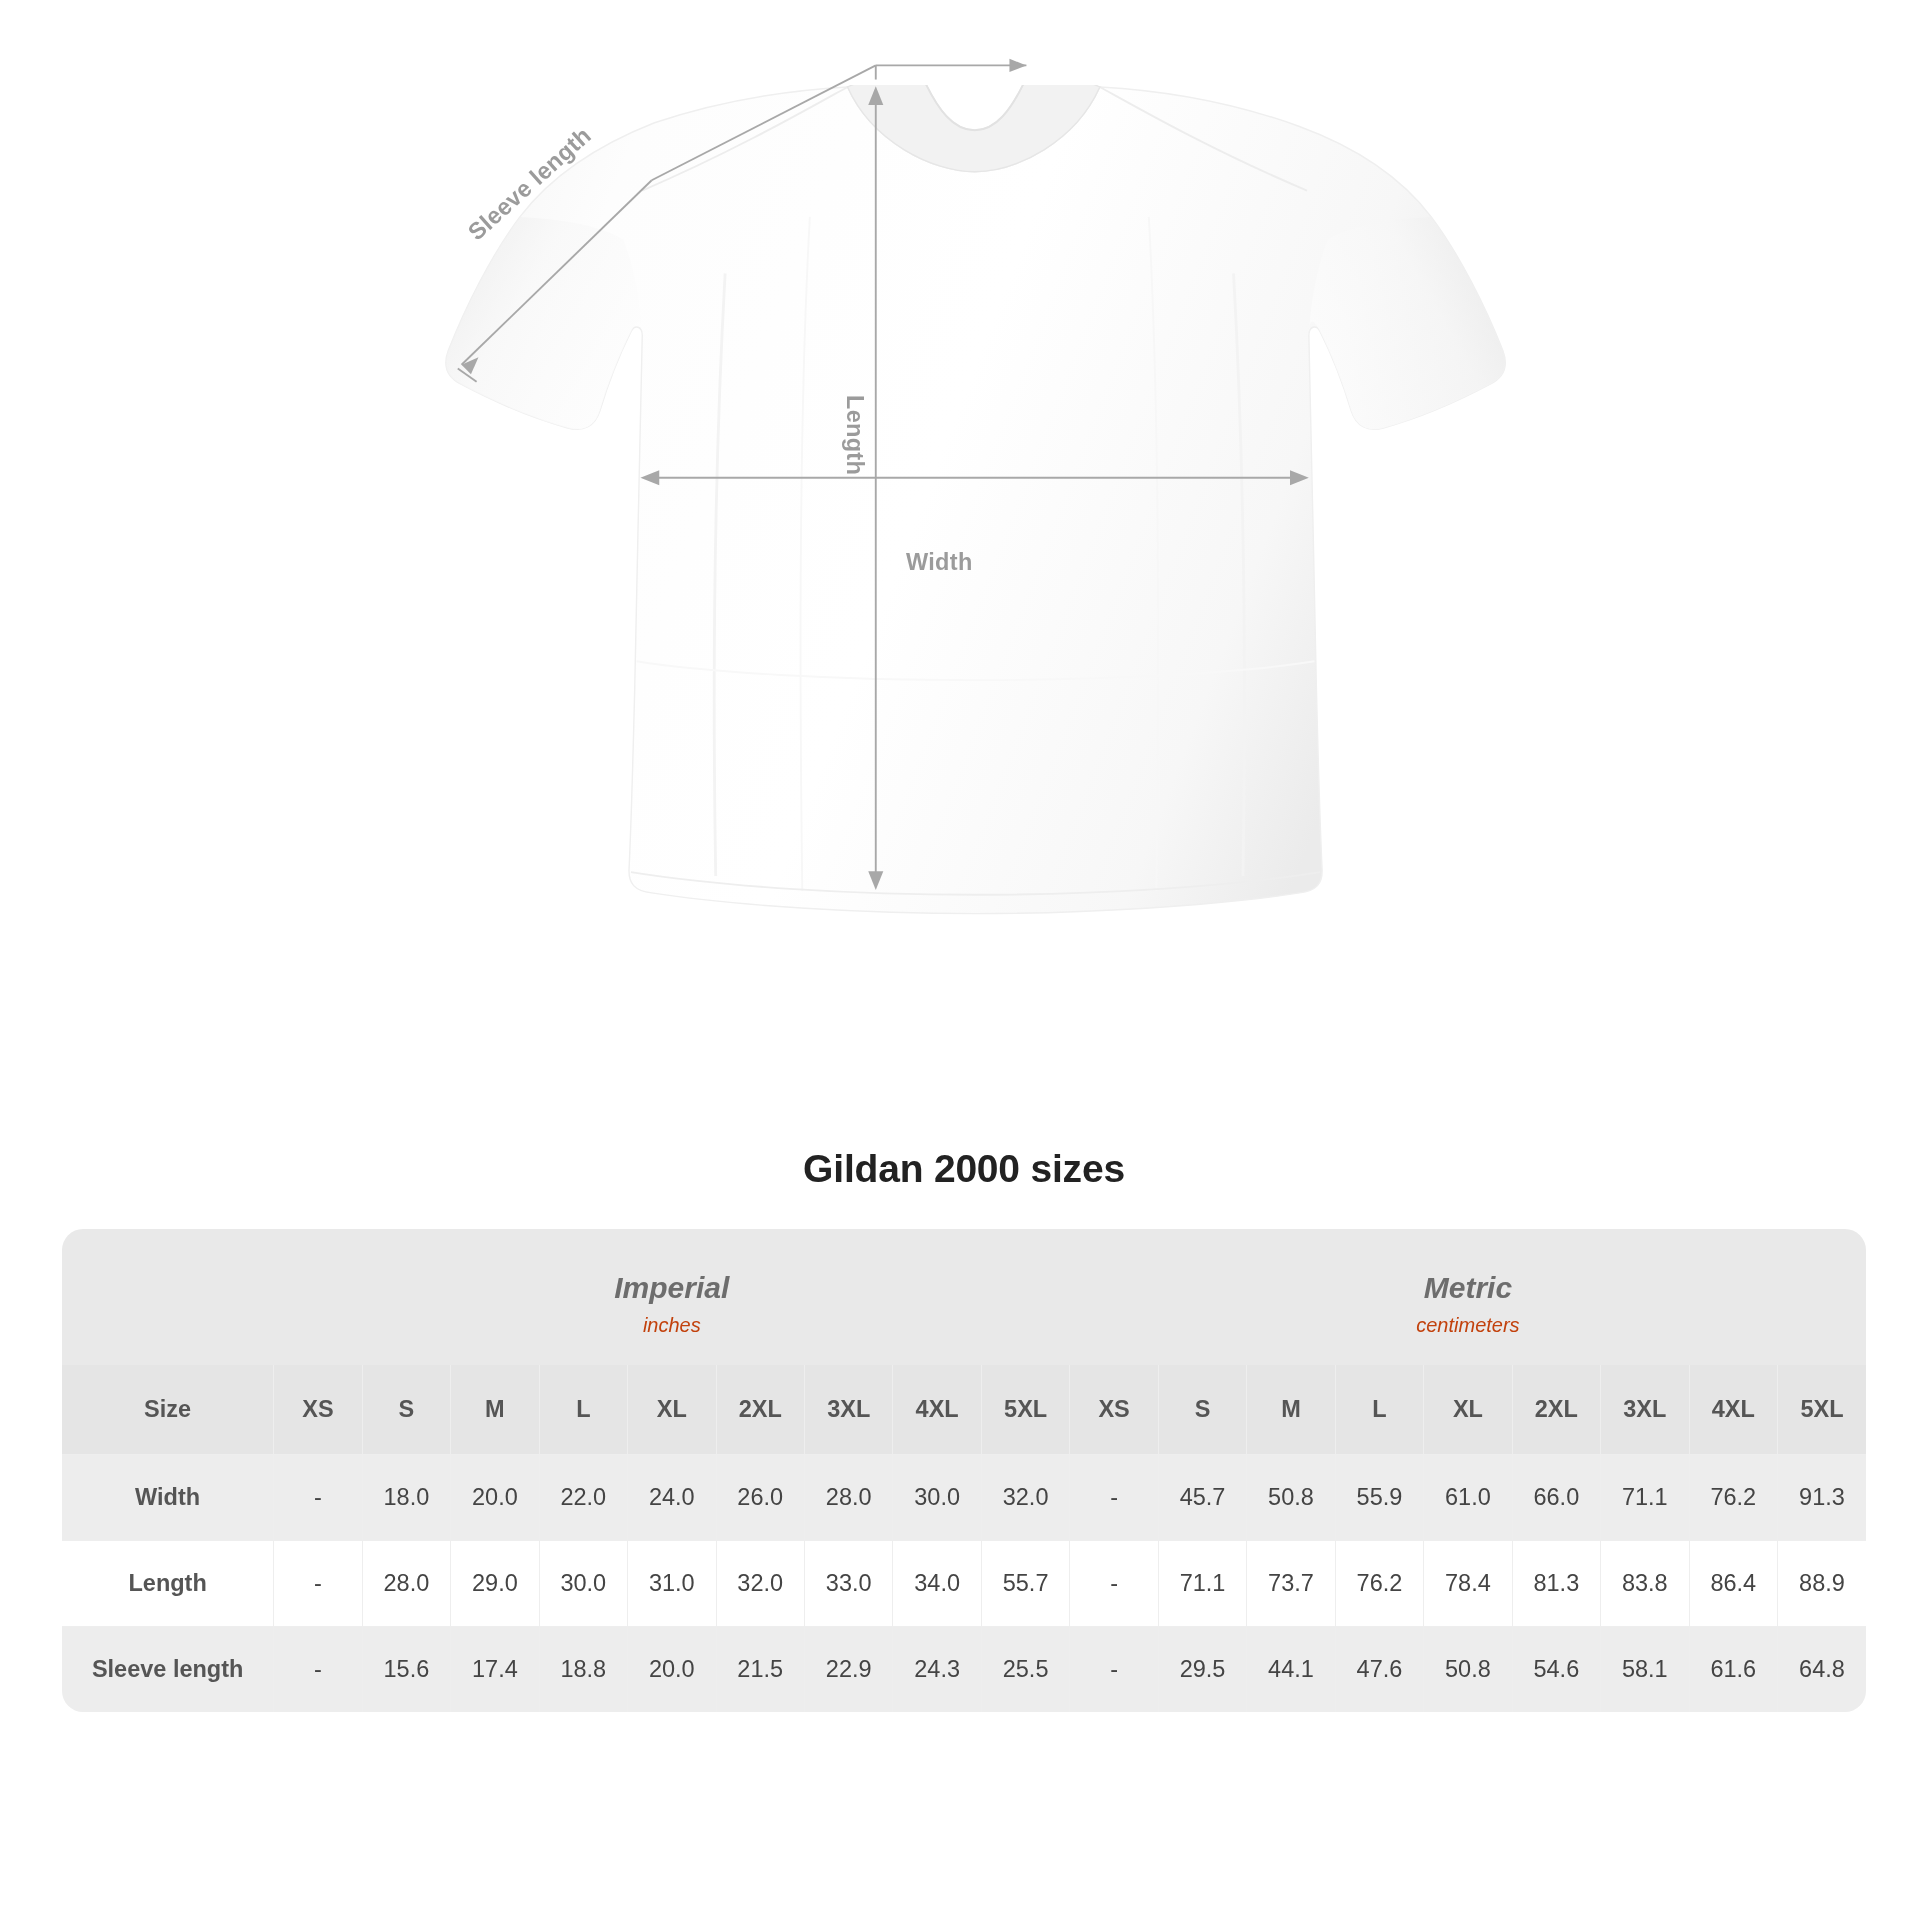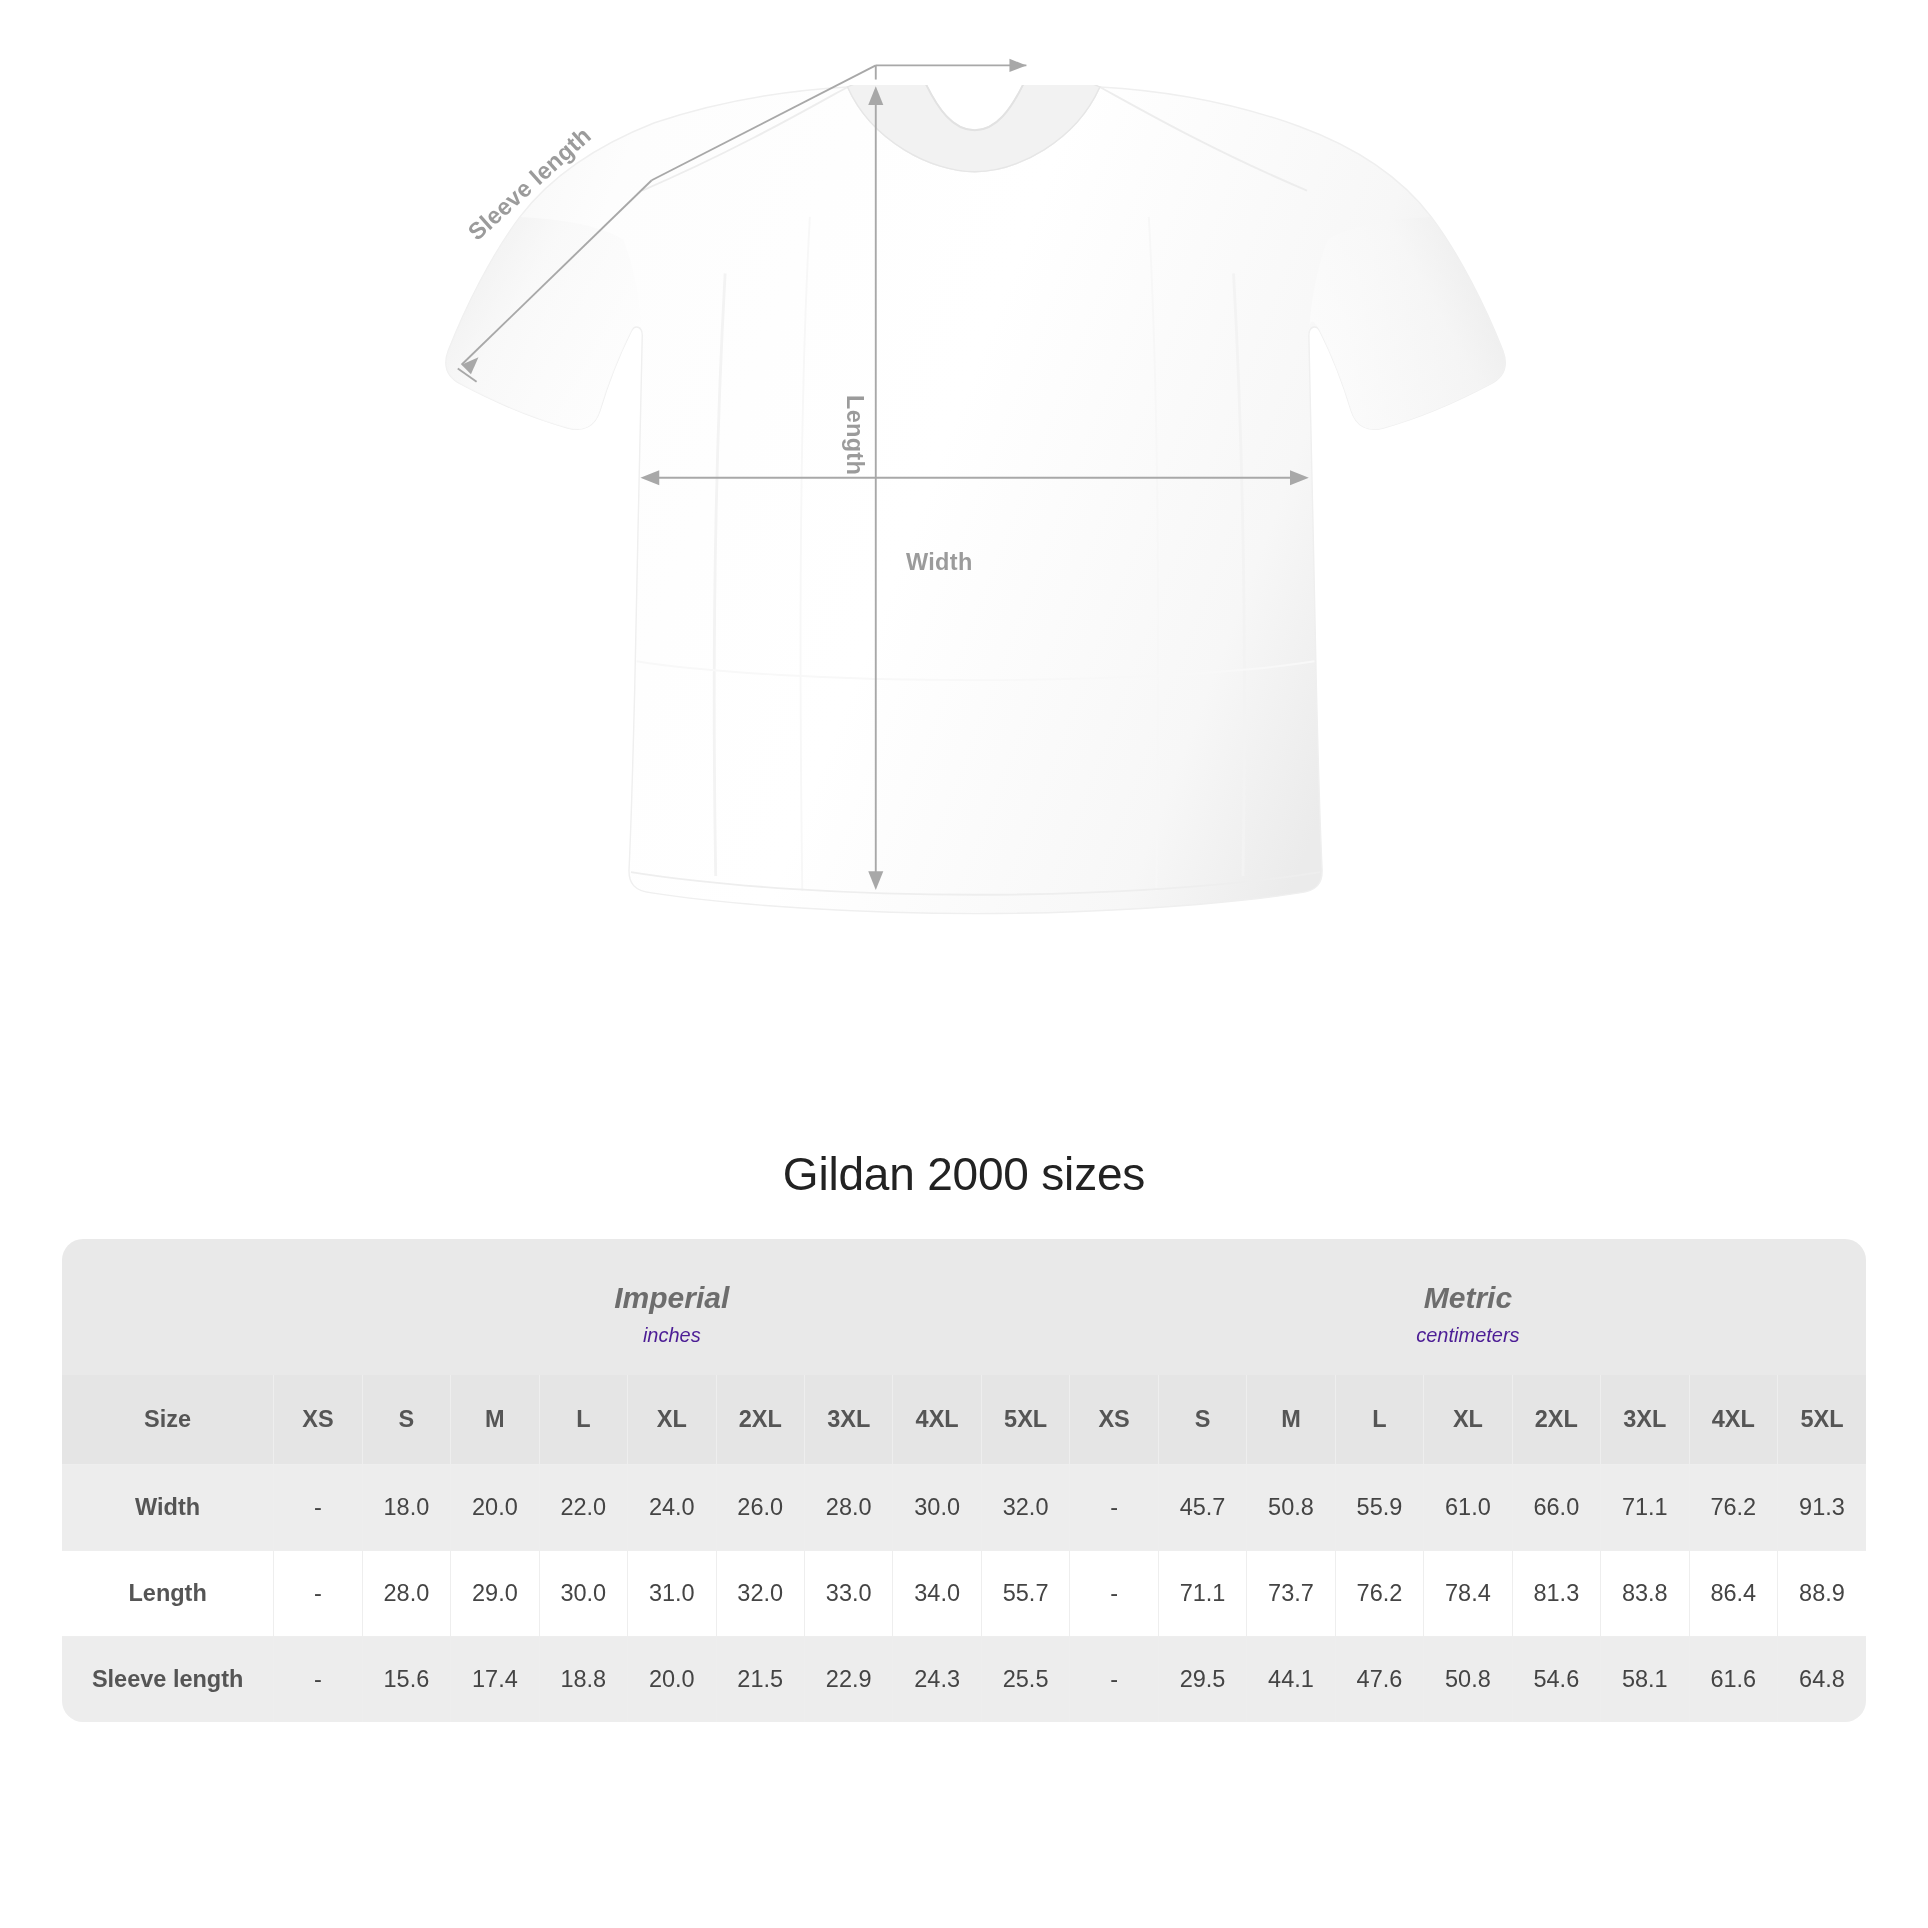--- a/index.html
+++ b/index.html
@@ -72,22 +72,22 @@
     left: 906px;
     top: 549px;
   }
 
   
   .title-block {
     text-align: center;
     margin-top: 36px;
   }
   .chart-title {
-    font-size: 46px;
-    font-weight: normal;
+    font-size: 39px;
+    font-weight: bold;
     color: #222222;
     margin: 0;
     letter-spacing: -0.2px;
   }
   .chart-note {
     font-size: 21.7px;
     font-style: italic;
     color: #5d5d5d;
     margin-top: 21px;
   }
@@ -114,21 +114,21 @@
   .unit-name {
     font-size: 30px;
     font-weight: bold;
     font-style: italic;
     color: #6d6d6d;
     margin-top: 16px;
   }
   .unit-sub {
     font-size: 20px;
     font-style: italic;
-    color: #4c1d95;
+    color: #c2410c;
     margin-top: 8.5px;
   }
   .head-row td {
     background: #e5e5e5;
     padding: 31px 0;
     font-size: 23.5px;
     font-weight: bold;
     color: #555555;
     border-right: 0.9px solid #eeeeee;
   }

